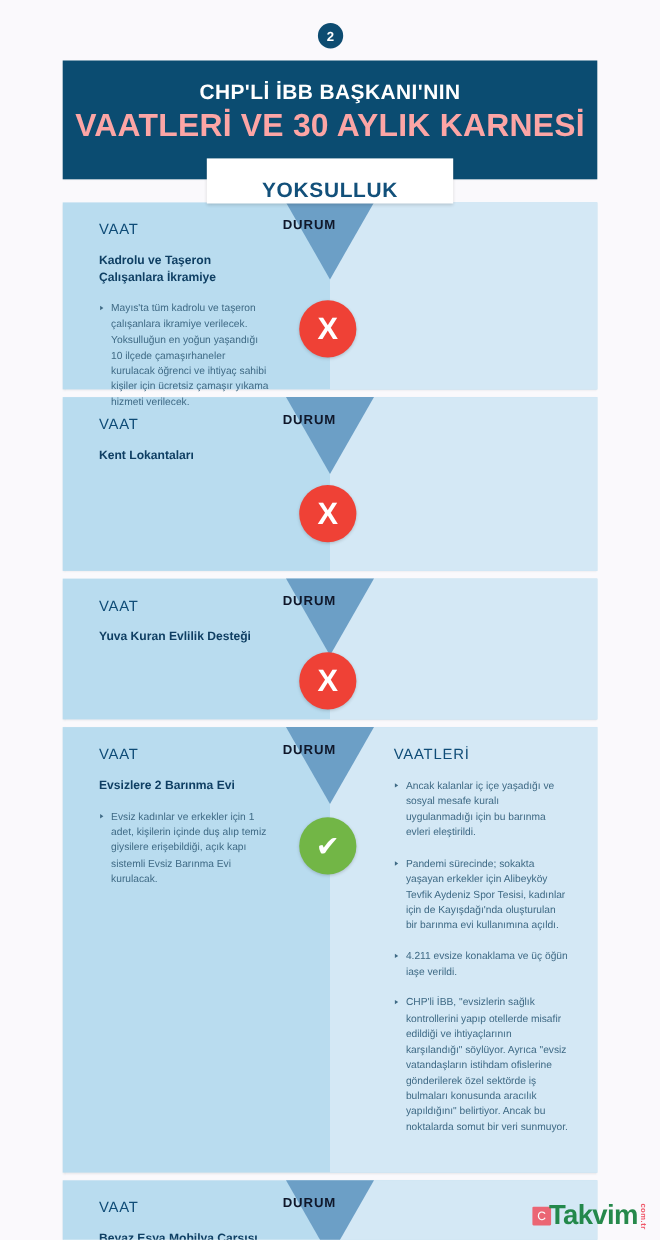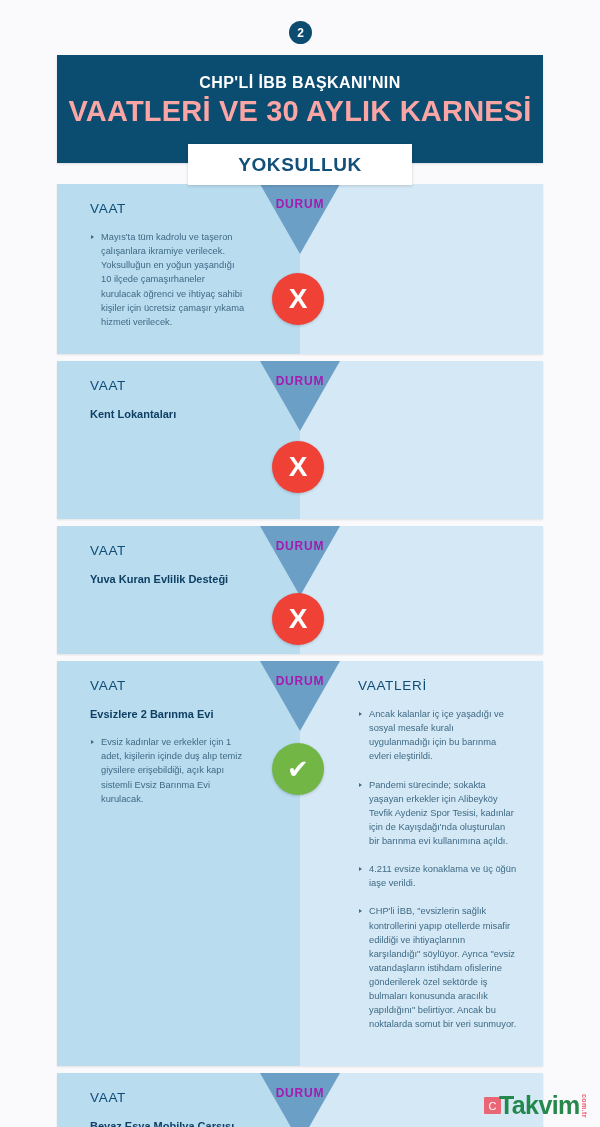--- a/index.html
+++ b/index.html
@@ -50,21 +50,21 @@
   .header {
     position: relative;
     background: #0b4c71;
     padding: 18px 0 0 0;
     height: 108px;
     text-align: center;
     box-shadow: 0 1px 2px rgba(0,0,0,0.12);
   }
   .header-line1 {
     color: #ffffff;
-    font-size: 16px;
+    font-size: 19px;
     font-weight: bold;
     letter-spacing: 0.4px;
     line-height: 1.25;
   }
   .header-line2 {
     color: #fca5a5;
     font-size: 29px;
     font-weight: bold;
     letter-spacing: 0.2px;
     line-height: 1.15;
@@ -73,21 +73,21 @@
 
   
   .banner {
     position: absolute;
     left: 131px;
     top: 89px;
     width: 224px;
     height: 41px;
     background: #ffffff;
     display: flex;
-    align-items: center;
+    align-items: flex-end;
     justify-content: center;
     box-shadow: 0 1px 3px rgba(0,0,0,0.16);
     z-index: 6;
   }
   .banner-text {
     color: #12507a;
     font-size: 19px;
     font-weight: bold;
     letter-spacing: 0.6px;
   }
@@ -181,22 +181,21 @@
     border-left: 40px solid transparent;
     border-right: 40px solid transparent;
     border-top: 70px solid #6c9fc6;
     z-index: 1;
   }
   .durum-label {
     position: absolute;
     left: 0;
     top: 13px;
     width: 86px;
-    text-align: center;
-    color: #a21caf;
+    color: #0f172a;
     font-size: 12px;
     font-weight: bold;
     letter-spacing: 0.8px;
     z-index: 3;
   }
   .status-badge {
     position: absolute;
     left: 15px;
     width: 52px;
     height: 52px;
@@ -290,20 +289,21 @@
       <span class="banner-text">YOKSULLUK</span>
     </div>
 
     <div class="cards">
 
       <div class="card card-1">
         <div class="card-right-wash"></div>
         <div class="card-inner">
           <div class="col-vaat">
             <div class="col-label">VAAT</div>
+            <div class="promise-title">Kadrolu ve Taşeron Çalışanlara İkramiye</div>
             <ul class="bullets">
               <li>Mayıs'ta tüm kadrolu ve taşeron çalışanlara ikramiye verilecek. Yoksulluğun en yoğun yaşandığı 10 ilçede çamaşırhaneler kurulacak öğrenci ve ihtiyaç sahibi kişiler için ücretsiz çamaşır yıkama hizmeti verilecek.</li>
             </ul>
           </div>
           <div class="col-durum">
             <div class="triangle"></div>
             <div class="durum-label">DURUM</div>
             <div class="status-badge fail">
               <span class="glyph">X</span>
             </div>

